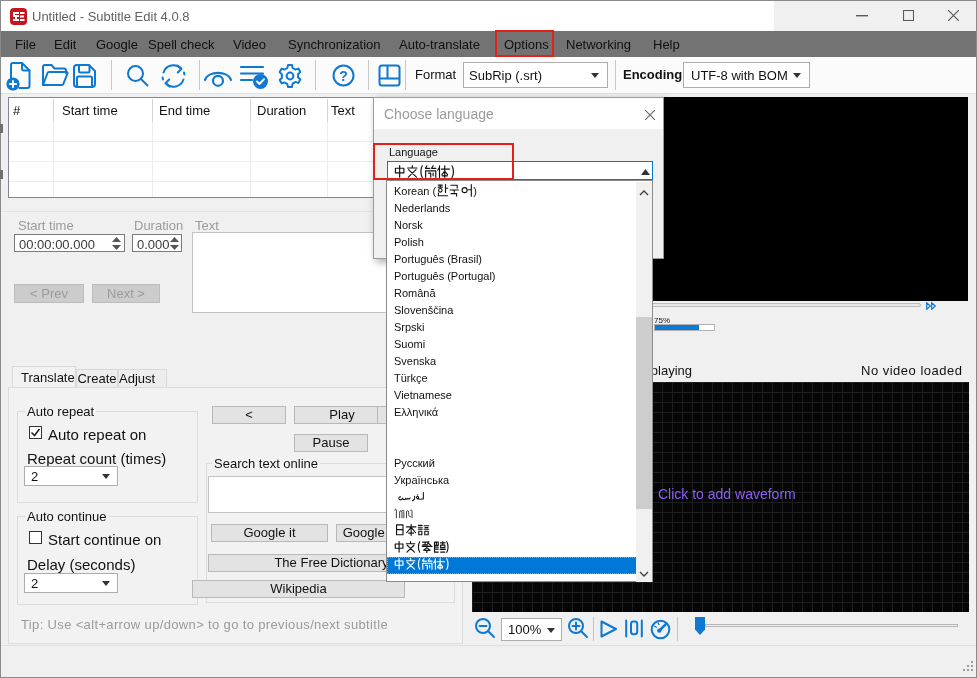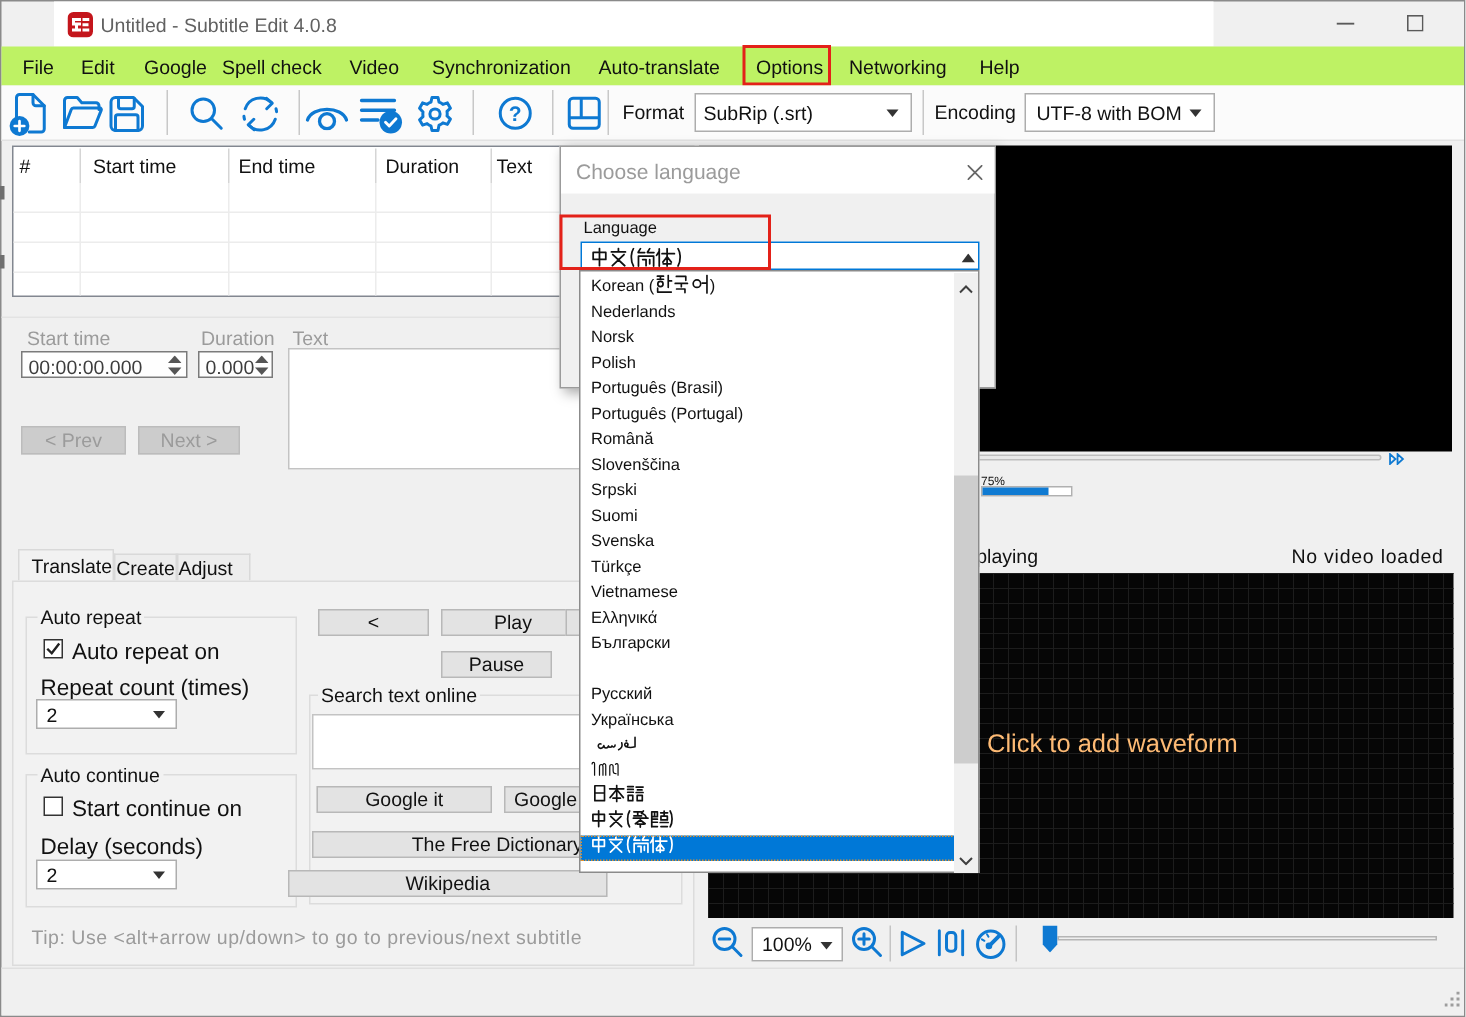--- a/index.html
+++ b/index.html
@@ -1,31 +1,31 @@
 <!DOCTYPE html>
 <html><head>
 <meta charset="utf-8">
 <style>
 * { margin:0; padding:0; box-sizing:border-box; }
 html,body { width:977px; height:678px; overflow:hidden; }
 body { font-family:"Liberation Sans", sans-serif; background:#f0f0f0; position:relative; }
 .abs { position:absolute; }
 #win { position:absolute; left:0; top:0; width:977px; height:678px; border:1px solid #8a8a8a; background:#f0f0f0; }
 
-#titlebar { position:absolute; left:1px; top:1px; width:773px; height:30px; background:#ffffff;margin-left:35px; }
+#titlebar { position:absolute; left:1px; top:1px; width:773px; height:30px; background:#ffffff; }
 #setitle { position:absolute; left:31px; top:8px; font-size:13px; color:#616161; }
 
-#menubar { position:absolute; left:1px; top:31px; width:975px; height:26px; background:#bef264; font-size:13px; color:#111; }
+#menubar { position:absolute; left:1px; top:31px; width:975px; height:26px; background:#737373; font-size:13px; color:#111; }
 .mi { position:absolute; top:6px; }
 
 #toolbar { position:absolute; left:1px; top:57px; width:975px; height:37px; background:#fbfbfb; border-bottom:1px solid #e2e2e2; }
 .tsep { position:absolute; top:3px; width:1px; height:30px; background:#c8c8c8; }
 .tool { position:absolute; }
 #fmtlabel { position:absolute; left:414px; top:10px; font-size:13px; color:#111; }
-#enclabel { position:absolute; left:622px; top:10px; font-size:13px; color:#111; }
+#enclabel { position:absolute; left:622px; top:10px; font-size:13px; color:#111;font-weight:bold; }
 .combo { position:absolute; background:#fff; border:1px solid #adadad; font-size:13px; color:#111; }
 .combo .ct { position:absolute; left:6px; top:2px; white-space:nowrap; }
 .darr { position:absolute; width:0; height:0; border-left:4px solid transparent; border-right:4px solid transparent; border-top:5px solid #333; }
 
 #lview { position:absolute; left:8px; top:97px; width:455px; height:101px; background:#fff; border:1px solid #828790; }
 .lvh { position:absolute; top:5px; font-size:13px; color:#111; }
 .lvvh { position:absolute; top:1px; height:23px; width:1px; background:#d5d5d5; }
 .lvv { position:absolute; top:24px; height:75px; width:1px; background:#ececec; }
 .lvr { position:absolute; left:0; width:453px; height:1px; background:#ececec; }
 
@@ -267,21 +267,21 @@
     <path d="M0.7 0.7 L4.3 4 L0.7 7.3 Z M5.7 0.7 L9.3 4 L5.7 7.3 Z" fill="none" stroke="#0f7ad2" stroke-width="1.2"></path>
   </svg>
 <div class="abs" style="left:654px;top:316px;font-size:8px;color:#111">75%</div>
 <div class="abs" style="left:654px;top:324px;width:61px;height:7px;background:#fff;border:1px solid #b0b0b0">
     <div style="position:absolute;left:0;top:0;width:44px;height:5px;background:#0f7ad2"></div>
   </div>
 <div class="abs" style="left:627px;top:363px;font-size:13px;color:#111">Not playing</div>
 <div class="abs" style="left:861px;top:363px;font-size:13px;letter-spacing:0.5px;color:#111">No video loaded</div>
 <div id="wave">
   <div class="abs" style="left:0;top:0;width:100%;height:100%;background-image:linear-gradient(to right,#1d1d1d 1px,transparent 1px),linear-gradient(to bottom,#1d1d1d 1px,transparent 1px);background-size:10px 10px"></div>
-  <span class="abs" style="left:186px;top:104px;font-size:17px;color:#fdba74">Click to add waveform</span>
+  <span class="abs" style="left:186px;top:104px;font-size:14px;color:#8b5cf6">Click to add waveform</span>
 </div>
 <div id="vctrl">
   <svg class="abs" style="left:8px;top:5px" width="23" height="23" viewBox="0 0 23 23">
     <g fill="none" stroke="#0e79d2" stroke-width="2" stroke-linecap="round">
       <circle cx="9" cy="9" r="7"></circle>
         <path d="M14.2 14.2 L20 20"></path>
         <path d="M5.5 9 h7"></path>
     </g>
   </svg>
   <div class="combo" style="left:35px;top:6px;width:61px;height:23px">
@@ -405,21 +405,20 @@
   <div class="ditem" style="top:70px">Português (Brasil)</div>
   <div class="ditem" style="top:87px">Português (Portugal)</div>
   <div class="ditem" style="top:104px">Română</div>
   <div class="ditem" style="top:121px">Slovenščina</div>
   <div class="ditem" style="top:138px">Srpski</div>
   <div class="ditem" style="top:155px">Suomi</div>
   <div class="ditem" style="top:172px">Svenska</div>
   <div class="ditem" style="top:189px">Türkçe</div>
   <div class="ditem" style="top:206px">Vietnamese</div>
   <div class="ditem" style="top:223px">Ελληνικά</div>
-  <div class="ditem" style="top:240px">Български</div>
   <div class="ditem" style="top:274px">Русский</div>
   <div class="ditem" style="top:291px">Українська</div>
   <div class="ditem" style="top:308px"><svg style="display:inline-block;vertical-align:-2px" width="33" height="13" viewBox="0 0 30.5 13.5">
         <use href="#g-farsi" stroke="#111" stroke-width="1.1"></use>
       </svg></div>
   <div class="ditem" style="top:325px"><svg style="display:inline-block;vertical-align:-1px" width="19" height="11" viewBox="0 0 25.5 14.5">
         <use href="#g-thai" stroke="#111" stroke-width="1.1"></use>
       </svg></div>
   <div class="ditem" style="top:342px"><svg style="display:inline-block;vertical-align:-1px" width="36" height="12" viewBox="0 0 41 14">
         <use href="#g-nihongo" stroke="#111" stroke-width="1.3"></use>

